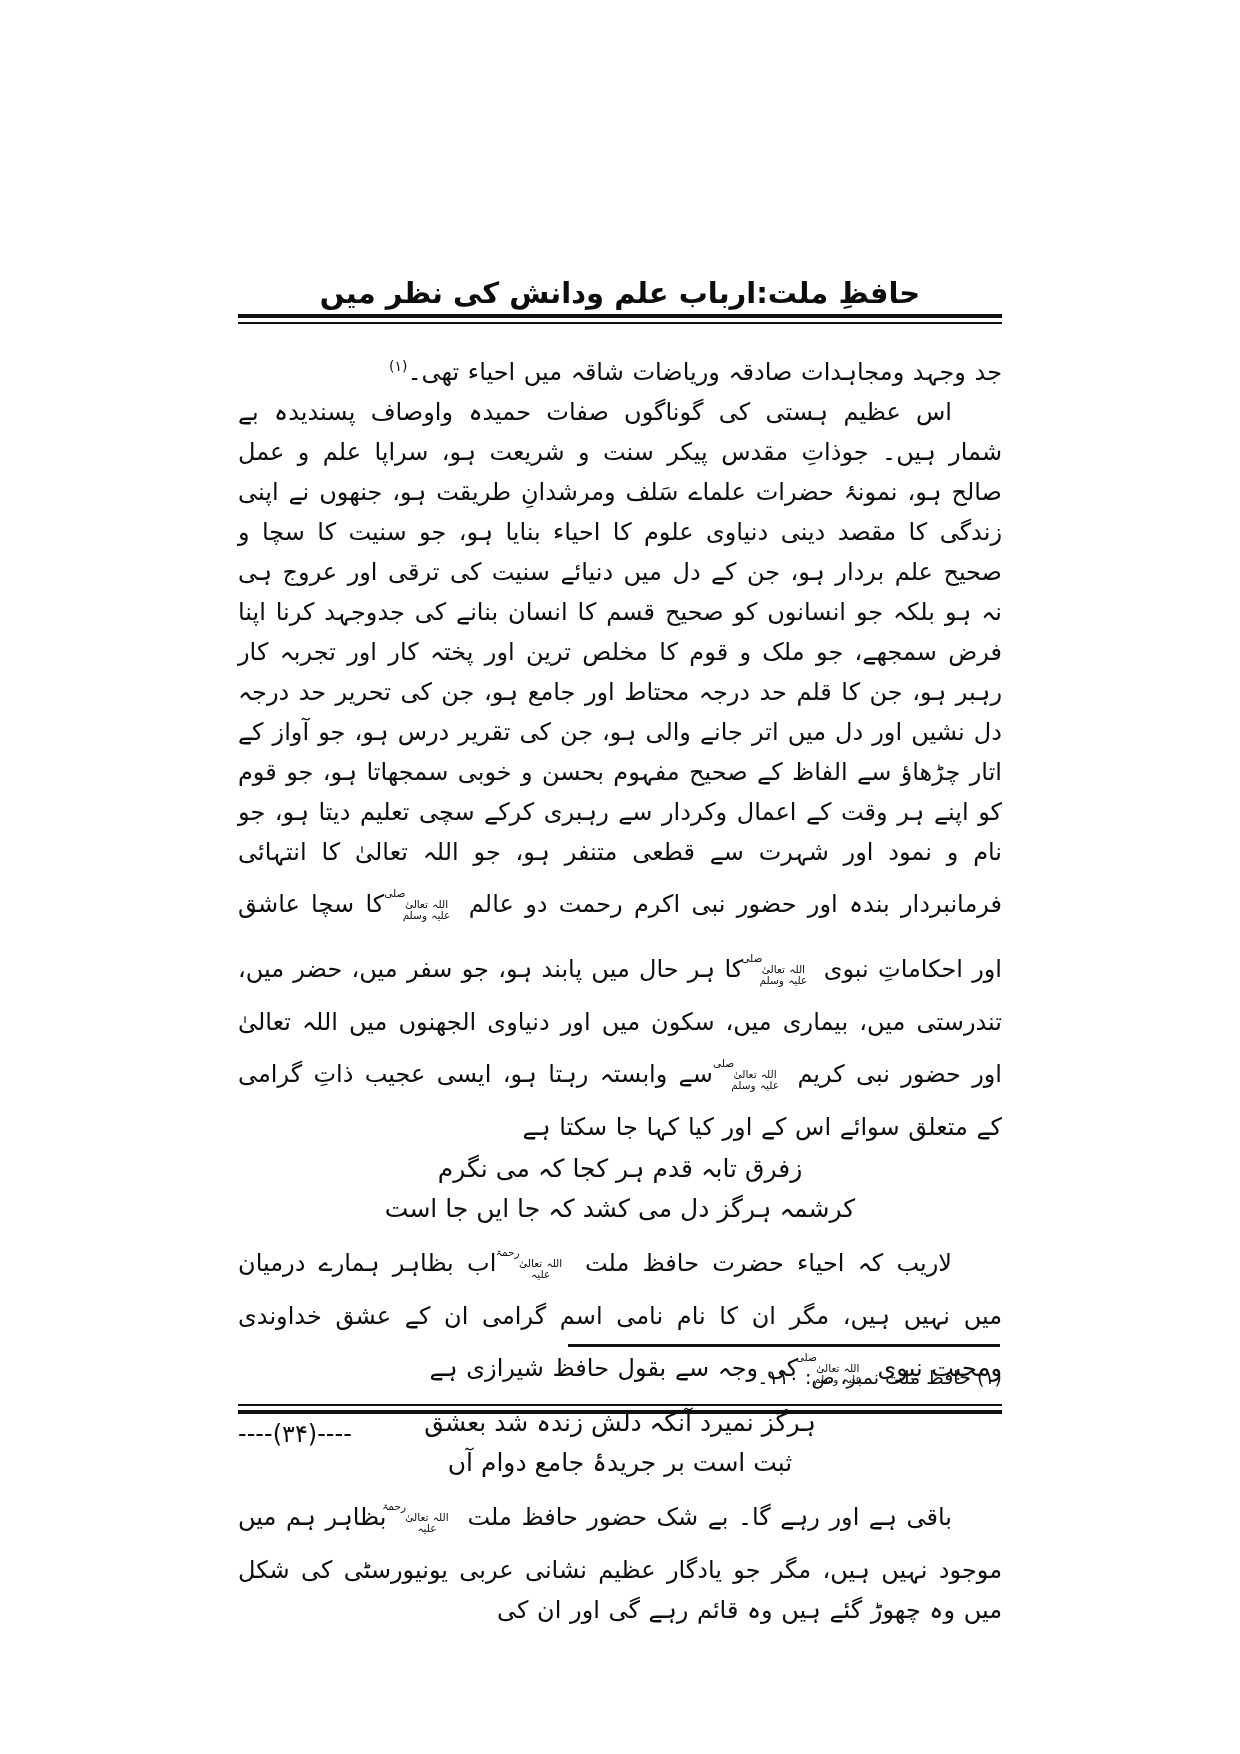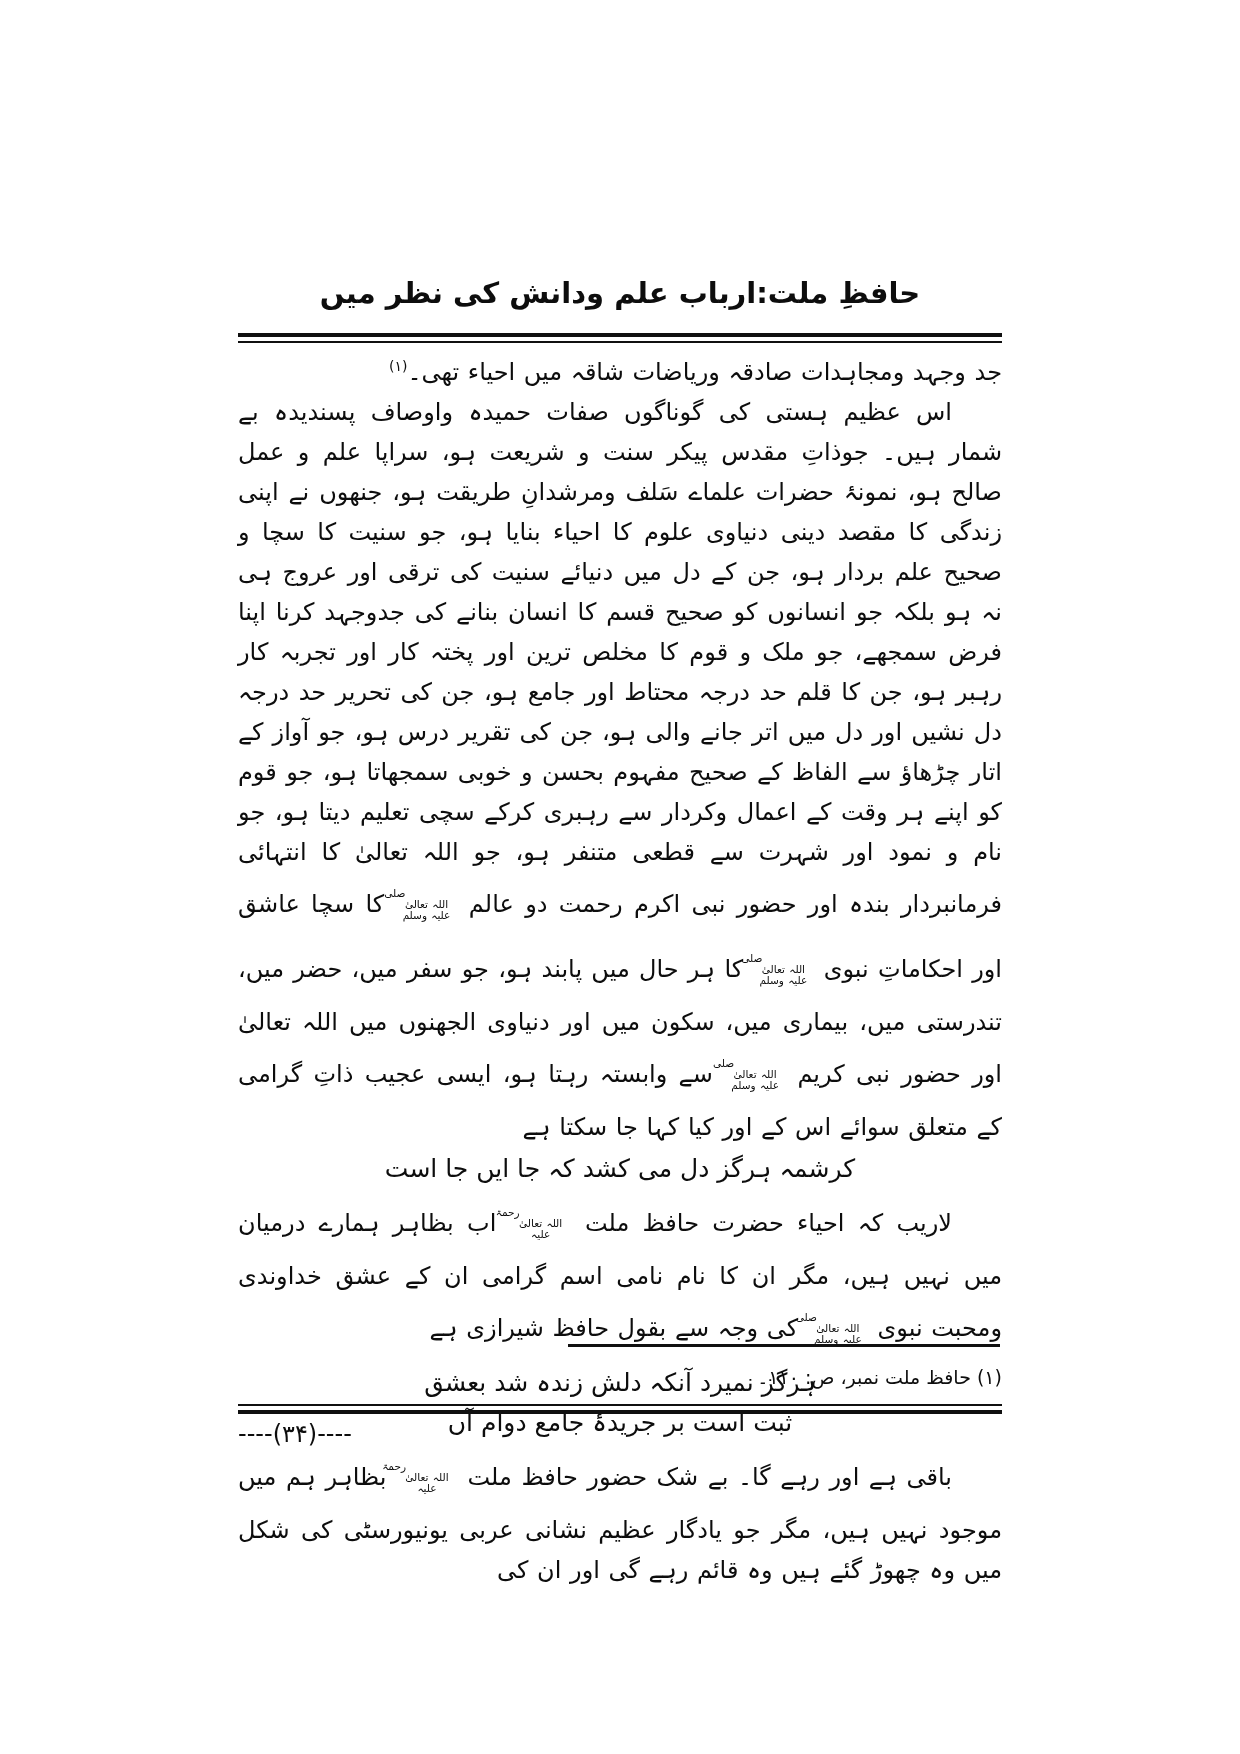--- a/index.html
+++ b/index.html
@@ -11,21 +11,21 @@
     color:#0d0d0d;
     overflow:hidden;
   }
   .content-col{position:absolute;right:238px;width:764px;direction:rtl;}
   .header-block{top:276px;}
   .page-title{
     text-align:center;
     font-size:29px;
     font-weight:700;
     letter-spacing:0px;
-    padding-bottom:23px;
+    padding-bottom:4px;
   }
   .rule-double{
     height:4px;
     border-top:4px solid #101010;
     border-bottom:2px solid #101010;
   }
   .para{
     margin:0;
     font-size:24px;
     line-height:40px;
@@ -94,20 +94,21 @@
     <div class="rule-double"></div>
   </div>
 
   <div class="content-col" style="position:absolute;top:352px;">
 
     <p class="para"><span>جد وجہد ومجاہدات صادقہ وریاضات شاقہ میں احیاء تھی۔</span><span class="sup-marker">(۱)</span></p>
 
     <p class="para indent"><span>اس عظیم ہستی کی گوناگوں صفات حمیدہ واوصاف پسندیدہ بے شمار ہیں۔ جوذاتِ مقدس پیکر سنت و شریعت ہو، سراپا علم و عمل صالح ہو، نمونۂ حضرات علماے سَلف ومرشدانِ طریقت ہو، جنھوں نے اپنی زندگی کا مقصد دینی دنیاوی علوم کا احیاء بنایا ہو، جو سنیت کا سچا و صحیح علم بردار ہو، جن کے دل میں دنیائے سنیت کی ترقی اور عروج ہی نہ ہو بلکہ جو انسانوں کو صحیح قسم کا انسان بنانے کی جدوجہد کرنا اپنا فرض سمجھے، جو ملک و قوم کا مخلص ترین اور پختہ کار اور تجربہ کار رہبر ہو، جن کا قلم حد درجہ محتاط اور جامع ہو، جن کی تحریر حد درجہ دل نشیں اور دل میں اتر جانے والی ہو، جن کی تقریر درس ہو، جو آواز کے اتار چڑھاؤ سے الفاظ کے صحیح مفہوم بحسن و خوبی سمجھاتا ہو، جو قوم کو اپنے ہر وقت کے اعمال وکردار سے رہبری کرکے سچی تعلیم دیتا ہو، جو نام و نمود اور شہرت سے قطعی متنفر ہو، جو اللہ تعالیٰ کا انتہائی فرمانبردار بندہ اور حضور نبی اکرم رحمت دو عالم</span> <span class="honorific">صلی اللہ تعالیٰ علیہ وسلم</span> <span>کا سچا عاشق اور احکاماتِ نبوی</span> <span class="honorific">صلی اللہ تعالیٰ علیہ وسلم</span> <span>کا ہر حال میں پابند ہو، جو سفر میں، حضر میں، تندرستی میں، بیماری میں، سکون میں اور دنیاوی الجھنوں میں اللہ تعالیٰ اور حضور نبی کریم</span> <span class="honorific">صلی اللہ تعالیٰ علیہ وسلم</span> <span>سے وابستہ رہتا ہو، ایسی عجیب ذاتِ گرامی کے متعلق سوائے اس کے اور کیا کہا جا سکتا ہے</span></p>
 
     <div class="verse-block">
+      <div>زفرق تابہ قدم ہر کجا کہ می نگرم</div>
       <div>کرشمہ ہرگز دل می کشد کہ جا ایں جا است</div>
     </div>
 
     <p class="para indent"><span>لاریب کہ احیاء حضرت حافظ ملت</span> <span class="honorific">رحمۃ اللہ تعالیٰ علیہ</span> <span>اب بظاہر ہمارے درمیان میں نہیں ہیں، مگر ان کا نام نامی اسم گرامی ان کے عشق خداوندی ومحبت نبوی</span> <span class="honorific">صلی اللہ تعالیٰ علیہ وسلم</span> <span>کی وجہ سے بقول حافظ شیرازی ہے</span></p>
 
     <div class="verse-block">
       <div>ہرگز نمیرد آنکہ دلش زندہ شد بعشق</div>
       <div>ثبت است بر جریدۂ جامع دوام آں</div>
     </div>
 

